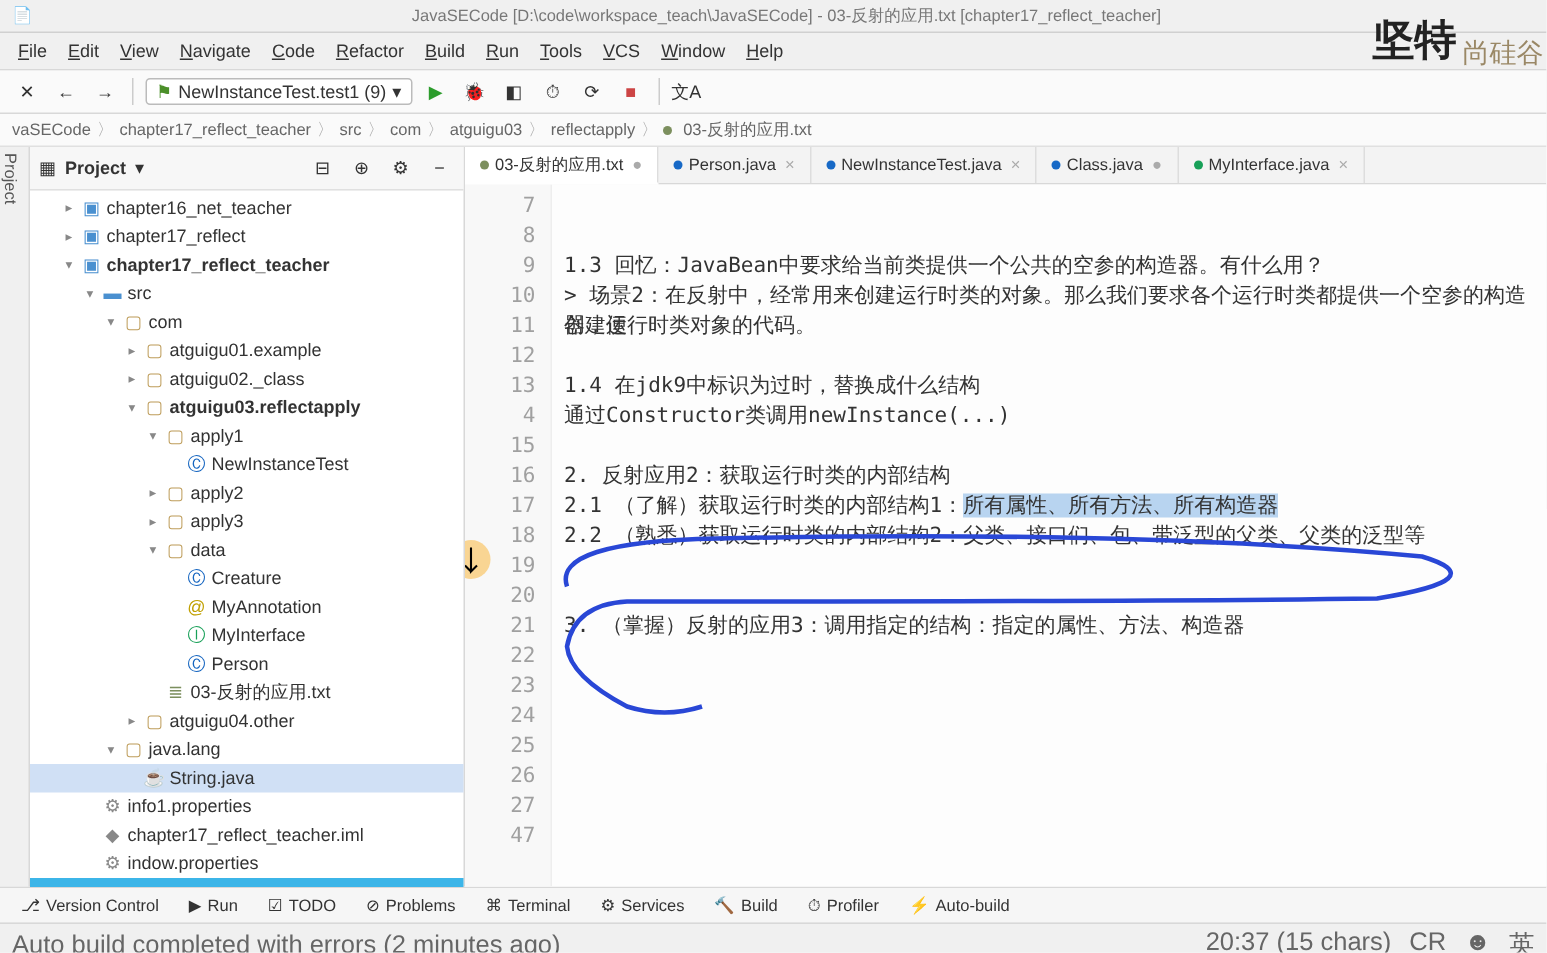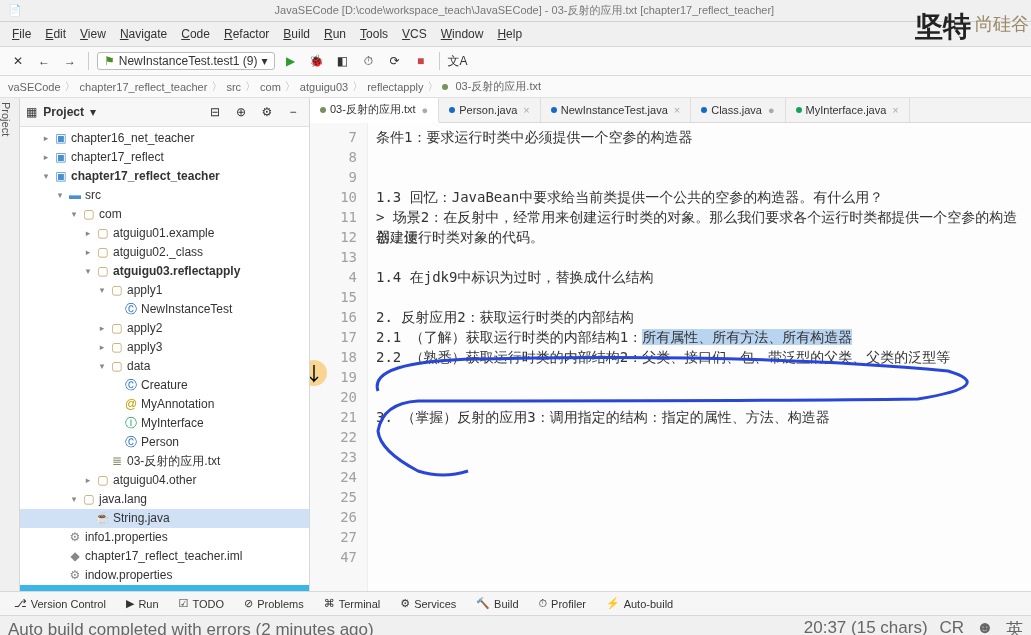--- a/index.html
+++ b/index.html
@@ -22,21 +22,21 @@
       gap: 4px;
       font-size: 11px;
       color: #555;
     }
     .title-path { flex: 1; text-align: center; color: #777; }
     .watermark1 {
       position: absolute; top: 8px; right: 60px;
       font-size: 28px; font-weight: bold; color: #222;
     }
     .watermark2 {
-      position: absolute; top: 12px; right: 2px;
+      position: absolute; top: 23px; right: 2px;
       font-size: 18px; color: #9a8866;
     }
     .menu-bar {
       display: flex; gap: 2px; padding: 3px 6px;
       background: #f0f0f0; border-bottom: 1px solid #d8d8d8;
     }
     .menu-item {
       padding: 2px 6px; cursor: pointer; border-radius: 3px;
     }
     .menu-item u { text-decoration: underline; }
@@ -431,28 +431,28 @@
         </div>
       <div class="code" id="code">
 
         <svg class="annotation" style="left:-10px;top:228px" width="640" height="140">
           <path d="M 20 40 Q 10 10 120 8 Q 400 2 590 20 Q 640 35 560 48 Q 420 50 60 50 Q 25 52 20 80 Q 22 100 60 120 Q 85 128 110 120" stroke="#2947d6" stroke-width="3" fill="none"></path>
         </svg>
         <svg class="annotation" style="left:-70px;top:234px" width="40" height="40">
           <circle cx="16" cy="16" r="13" fill="rgba(250,190,80,0.6)"></circle>
           <path d="M16 8 L16 24 L20 20 M16 24 L12 20" stroke="#000" stroke-width="1.4" fill="none"></path>
         </svg>
-      <div class="code-line">条件1：要求运行时类中必须提供一个空参的构造器</div>
           <div class="code-line"></div>
           <div class="code-line"></div>
           <div class="code-line">1.3 回忆：JavaBean中要求给当前类提供一个公共的空参的构造器。有什么用？</div>
           <div class="code-line">&gt; 场景2：在反射中，经常用来创建运行时类的对象。那么我们要求各个运行时类都提供一个空参的构造器，便</div>
           <div class="code-line">        创建运行时类对象的代码。</div>
           <div class="code-line"></div>
           <div class="code-line">1.4 在jdk9中标识为过时，替换成什么结构</div>
+          <div class="code-line">通过Constructor类调用newInstance(...)</div>
           <div class="code-line"></div>
           <div class="code-line">2. 反射应用2：获取运行时类的内部结构</div>
           <div class="code-line">2.1 （了解）获取运行时类的内部结构1：<span class="hl">所有属性、所有方法、所有构造器</span></div>
           <div class="code-line">2.2 （熟悉）获取运行时类的内部结构2：父类、接口们、包、带泛型的父类、父类的泛型等</div>
           <div class="code-line"></div>
           <div class="code-line"></div>
           <div class="code-line">3. （掌握）反射的应用3：调用指定的结构：指定的属性、方法、构造器</div>
           <div class="code-line"></div>
           <div class="code-line"></div>
           <div class="code-line"></div>

